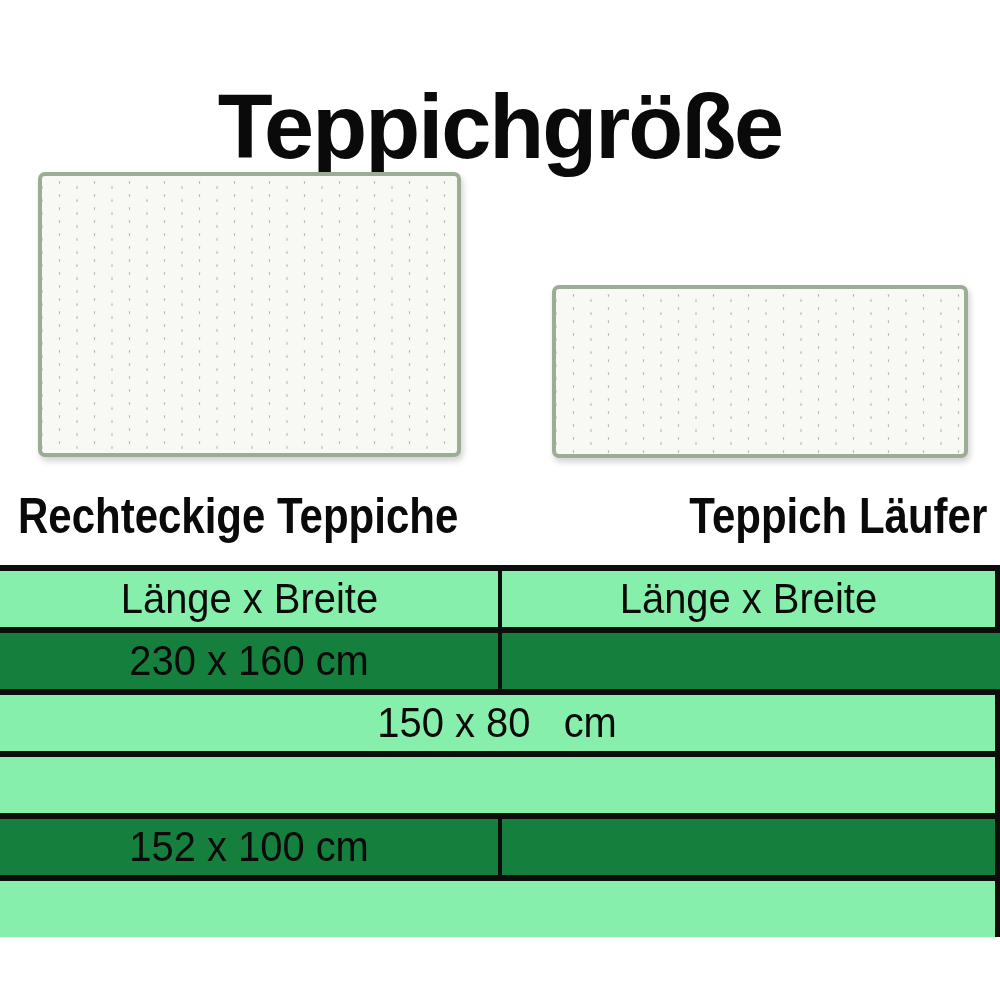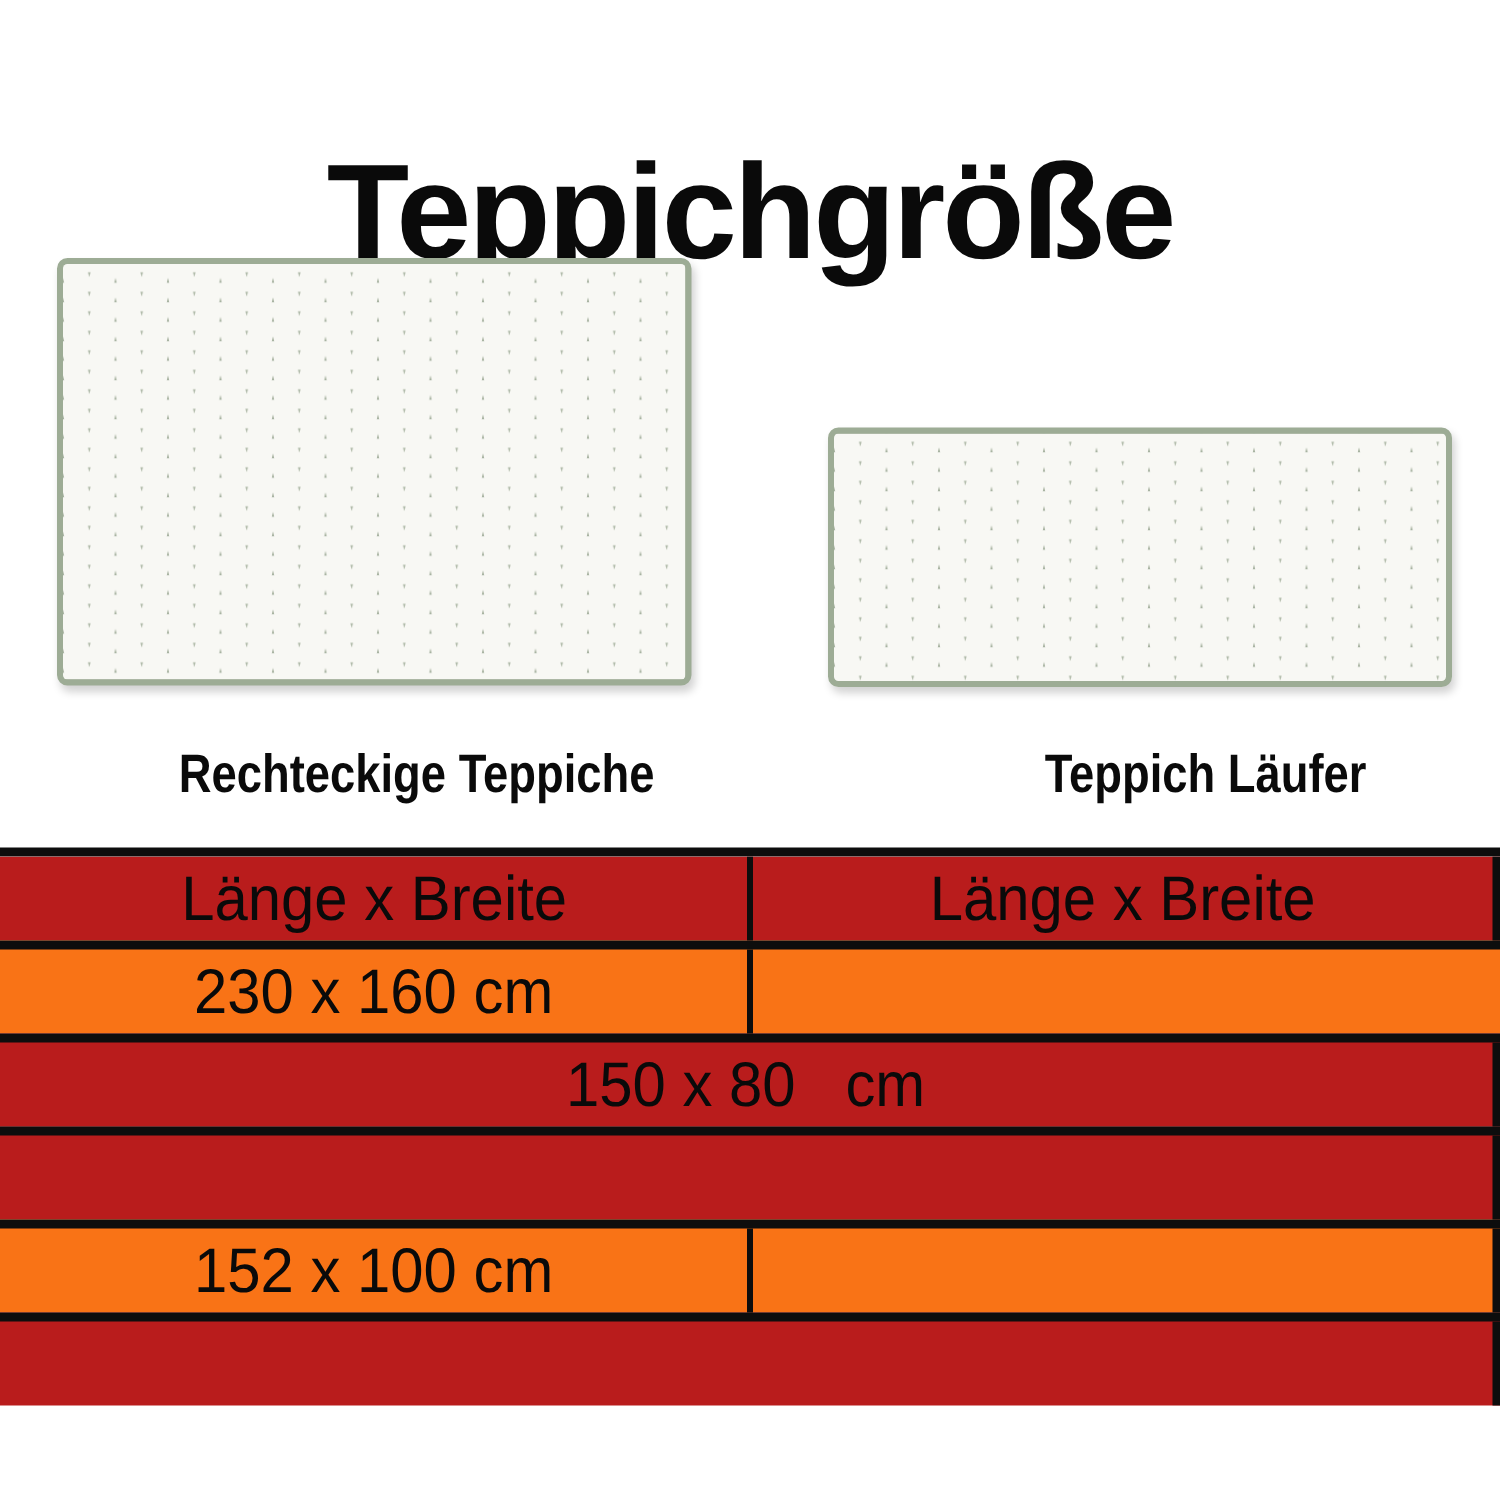--- a/index.html
+++ b/index.html
@@ -3,48 +3,48 @@
 <meta charset="utf-8">
 <style>
   html,body{margin:0;padding:0;}
   body{
     width:1000px;height:1000px;position:relative;overflow:hidden;
     background:#ffffff;font-family:"Liberation Sans",sans-serif;color:#0a0a0a;
   }
   *{box-sizing:border-box;}
 
   .title{
-    position:absolute;top:28px;left:0;width:1000px;text-align:center;
+    position:absolute;top:13px;left:0;width:1000px;text-align:center;
     font-size:90px;font-weight:bold;letter-spacing:-2px;line-height:1.2;
   }
 
   .rug{
     position:absolute;border:4px solid #9dac95;border-radius:7px;overflow:hidden;
     background:#a6b29f;box-shadow:2px 4px 6px rgba(0,0,0,0.18);
   }
   .rug svg{display:block;width:100%;height:100%;}
   .rug-rect{left:38px;top:172px;width:423px;height:285px;}
   .rug-runner{left:552px;top:285px;width:416px;height:173px;}
 
   .rug-label{
     position:absolute;top:486px;height:60px;
-    display:flex;align-items:center;justify-content:center;
-    font-size:36px;font-weight:bold;white-space:pre;margin-left:28px;
+    display:flex;align-items:center;justify-content:flex-end;
+    font-size:50px;font-weight:bold;white-space:pre;
   }
   .rug-label > span{display:inline-block;transform:scaleX(0.84);transform-origin:center;}
   .label-left{left:0;width:500px;}
   .label-right{left:536px;width:480px;}
 
   .size-table{
     position:absolute;top:565px;left:0;width:1000px;height:435px;
     border-top:6px solid #0d0d0d;overflow:hidden;
   }
-  .trow{display:flex;height:62px;border-top:6px solid #0d0d0d;background:#f97316;}
+  .trow{display:flex;height:62px;border-top:6px solid #0d0d0d;background:#15803d;}
   .trow.header{height:56px;border-top:none;}
-  .trow.gray{background:#b91c1c;}
+  .trow.gray{background:#86efac;}
   .cell{
     display:flex;align-items:center;justify-content:center;
     font-size:42px;white-space:pre;line-height:1;
   }
   .cell > span{display:inline-block;transform:scaleX(0.95);transform-origin:center;}
   .cell.c-left{width:502px;border-right:4px solid #0d0d0d;}
   .cell.c-right{flex:1;border-right:5px solid #0d0d0d;}
 </style>
 </head>
 <body>

